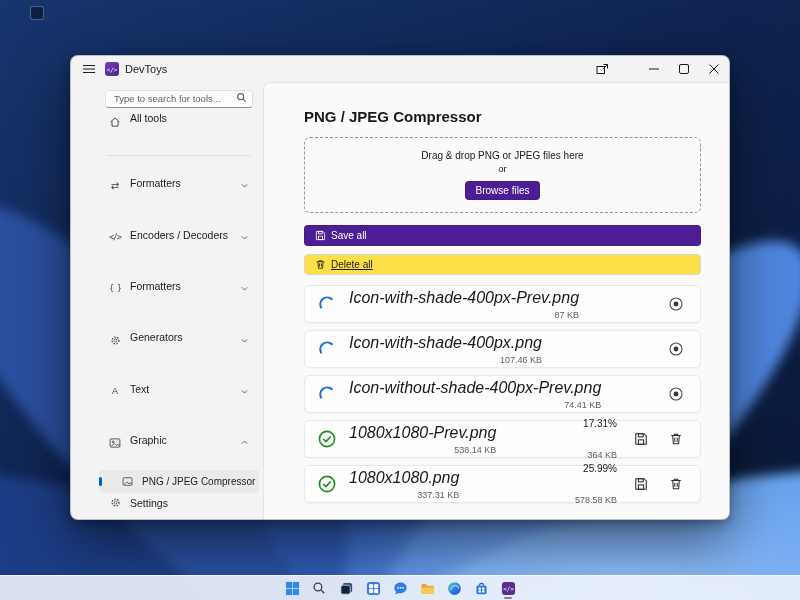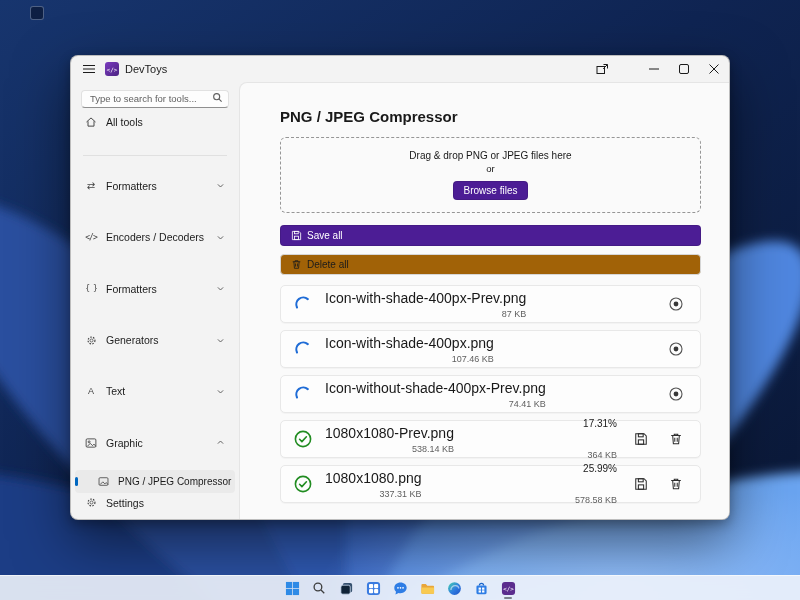--- a/index.html
+++ b/index.html
@@ -23,32 +23,32 @@
   .titlebar { height:26px; flex-shrink:0; display:flex; align-items:center; padding-left:4px; }
   .tb-btn { width:28px; height:24px; display:grid; place-items:center; background:none; border:none; cursor:default; }
   .app-logo { width:14px; height:14px; margin:0 6px 0 2px; border-radius:3px;
     background:linear-gradient(135deg,#7a3bbf,#4c2382); display:grid; place-items:center;
     color:#fff; font-size:6px; font-family:"DejaVu Sans Mono",monospace; }
   .app-title { font-size:11px; }
   .tb-spacer { flex:1; }
   .caption-btn { width:30px; height:26px; display:grid; place-items:center; background:none; border:none; }
   .popout { margin-right:22px; }
 
-  .win-body { flex:1; display:flex; min-height:0; }
+  .win-body { flex:1; display:flex; min-height:0;padding-left:24px; }
 
   
   .sidebar { width:168px; flex-shrink:0; display:flex; flex-direction:column; padding-bottom:6px; }
   .search-wrap { position:relative; margin:6px 10px 4px; height:20px; }
   .search-wrap input { width:100%; height:100%; border:1px solid #e1e1e1; border-bottom-color:#8f8f8f;
     border-radius:4px; background:#fdfdfd; font-size:9.5px; padding:0 22px 0 8px;
     font-family:inherit; color:#1b1b1b; }
   .search-wrap input::placeholder { color:#616161; }
   .search-wrap .mag { position:absolute; right:6px; top:4px; }
 
-  .nav-item { height:22px; display:flex; align-items:center; gap:8px;
+  .nav-item { height:22px; display:flex; gap:8px;
     padding:0 10px 0 9px; margin:17px 4px; border-radius:4px; font-size:10.5px; }
   .nav-item.tall { height:26px; margin-top:2px; }
   .nav-icon { width:14px; text-align:center; color:#454545; font-size:10px; display:grid; place-items:center; }
   .glyph-mono { font-family:"DejaVu Sans Mono",monospace; font-size:8px; letter-spacing:-1px; }
   .chev { margin-left:auto; display:grid; place-items:center; color:#5f5f5f; }
   .chev.up svg { transform:rotate(180deg); }
   .divider { height:1px; background:#e0e0e0; margin:5px 12px; }
 
   .nav-child { height:28px; margin:2px 4px 0; border-radius:4px; background:#eaeaea;
     display:flex; align-items:center; gap:8px; padding-left:21px; font-size:10px; position:relative; }
@@ -65,32 +65,32 @@
     padding:24px 28px 0 40px; overflow:hidden; }
   .page-title { font-size:15px; font-weight:700; line-height:20px; margin-bottom:10px; color:#191919; }
 
   .dropzone { height:76px; border:1px dashed #969696; border-radius:6px;
     display:flex; flex-direction:column; align-items:center; justify-content:center; gap:2px; }
   .dz-line1 { font-size:10px; color:#191919; }
   .dz-or { font-size:9.5px; color:#191919; }
   .btn { display:inline-flex; align-items:center; gap:5px; border-radius:4px;
     font-size:10px; font-family:inherit; border:1px solid transparent; height:21px; padding:0 10px; }
   .btn-primary { background:#4c1d95; color:#fff; border-color:rgba(0,0,0,.1); }
-  .btn-secondary { background:#a16207; color:#1b1b1b; border-color:#d6d6d6; }
+  .btn-secondary { background:#fde047; color:#1b1b1b; border-color:#d6d6d6;text-decoration:underline; }
   .dz-browse { margin-top:5px; height:19px; }
 
   .action-row { display:flex; justify-content:flex-end; gap:8px; margin-top:12px;flex-direction:column; }
 
   .file-list { margin-top:10px; display:flex; flex-direction:column; gap:7px; }
   .file-row { height:38px; background:#fdfdfd; border:1px solid #e8e8e8; border-radius:5px;
     display:flex; align-items:center; gap:12px; padding:0 13px 0 12px;
     box-shadow:0 1px 1px rgba(0,0,0,.03); }
   .status-ico { width:20px; height:20px; flex-shrink:0; display:grid; place-items:center; }
   .f-meta { display:flex; flex-direction:column; gap:3px; }
-  .f-name { font-size:14px; color:#191919; }
+  .f-name { font-size:16px; color:#191919;font-style:italic; }
   .f-size { font-size:9px; color:#5f5f5f;text-align:right; }
   .row-right { margin-left:auto; display:flex; align-items:center; gap:13px; }
   .stats { display:flex; flex-direction:column; gap:21px; text-align:right; }
   .f-pct { font-size:10px; color:#191919; }
   .f-new { font-size:9px; color:#5f5f5f; }
   .ico-btn { width:22px; height:22px; display:grid; place-items:center; background:none; border:none; color:#2c2c2c; }
 
   
   .taskbar { position:absolute; left:0; right:0; bottom:0; height:25px;
     background:rgba(238,243,251,.9); backdrop-filter:blur(8px);

